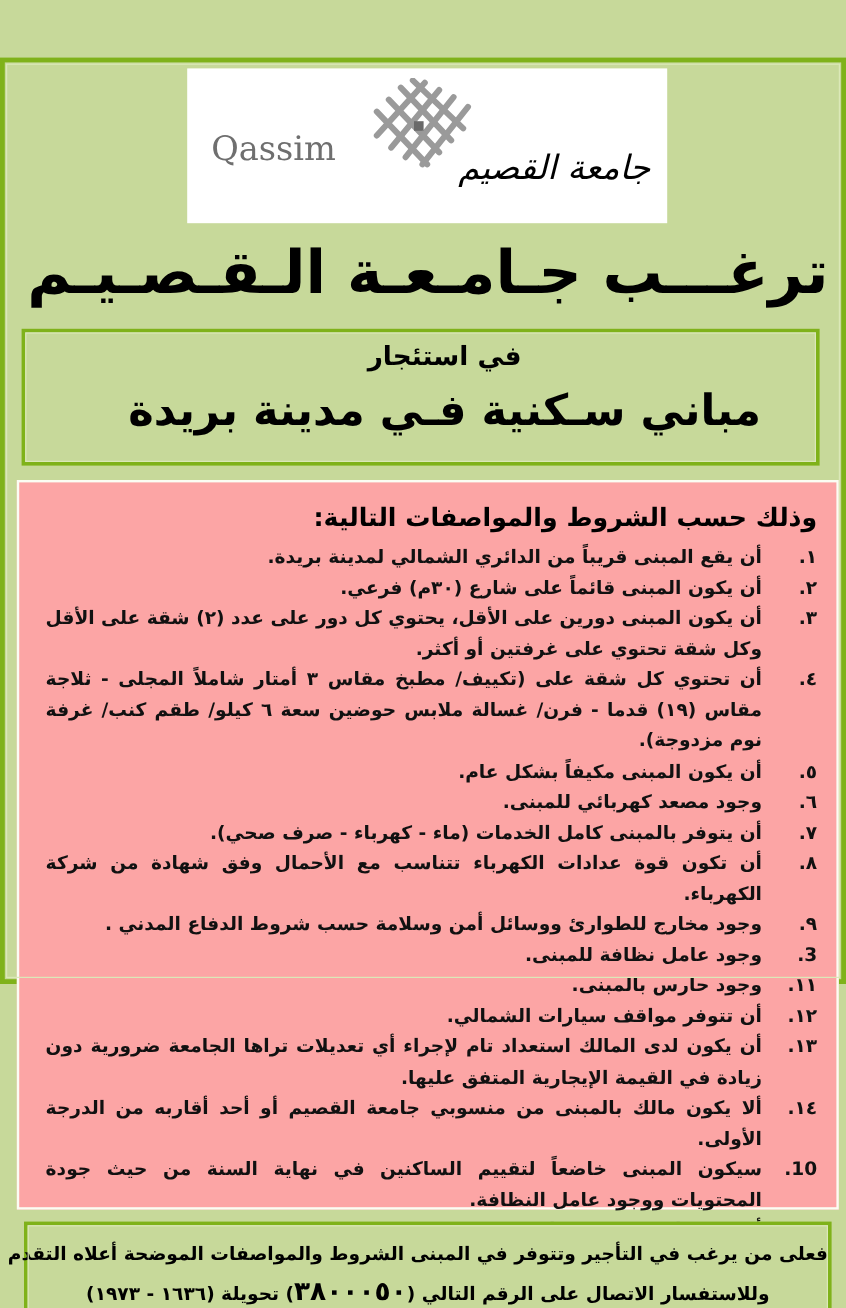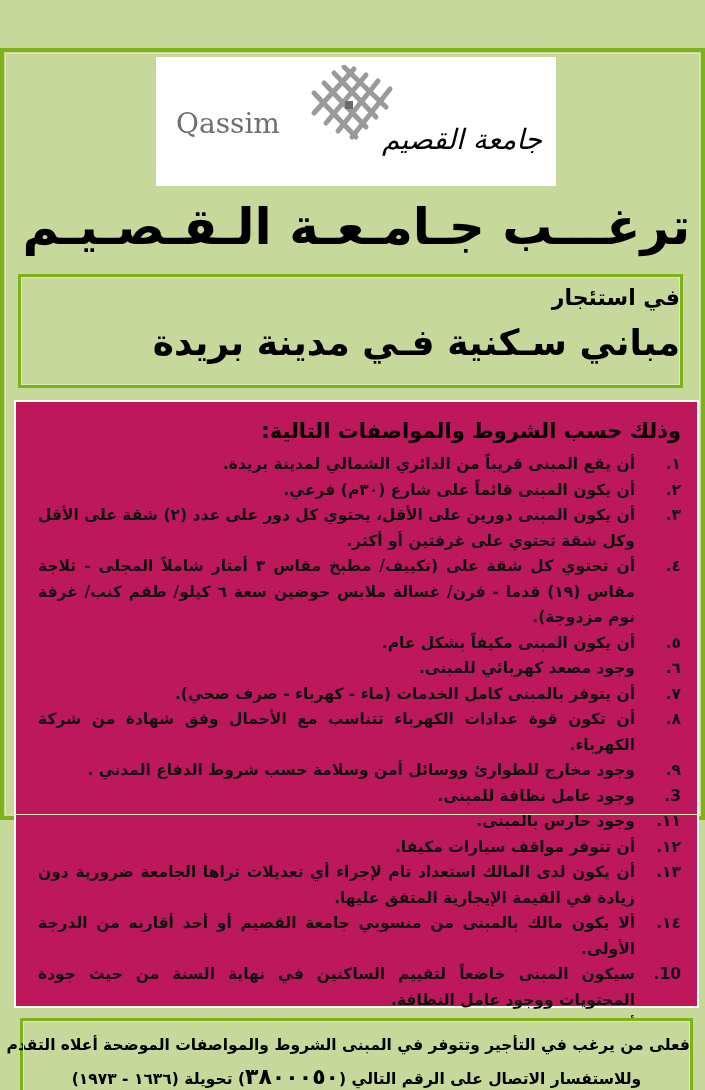--- a/index.html
+++ b/index.html
@@ -48,38 +48,38 @@
     position: absolute; left: 0; width: 705px; top: 140px; height: 70px;
     text-align: center; direction: rtl;
     font-size: 50px; font-weight: bold; color: #000;
     line-height: 70px; letter-spacing: 6px;
   }
   .title-box {
     position: absolute; left: 14px; top: 222px; width: 665px; height: 114px;
     box-sizing: border-box;
     border: 3px solid #7fb21a;
     background: #c7d99a;
-    text-align: right; direction: rtl; padding-left: 40px;
+    text-align: center; direction: rtl; padding-left: 40px;
   }
   .title-box::after {
     content: ""; position: absolute; left: 0; top: 0; right: 0; bottom: 0;
     border: 1px solid #dbe8b8;
   }
   .subtitle {
     display: block; font-size: 22px; font-weight: bold; color: #000;
     margin-top: 6px; line-height: 30px;
   }
   .main-title {
     display: block; font-size: 36px; font-weight: bold; color: #000;
     line-height: 60px; letter-spacing: 2px;
   }
   .conditions-box {
     position: absolute; left: 10px; top: 348px; width: 685px; height: 608px;
     box-sizing: border-box;
-    background: #be185d;
+    background: #fca5a5;
     border: 2px solid #fbfdf3;
     direction: rtl;
     padding: 12px 16px 0 22px;
   }
   .conditions-intro {
     font-size: 21px; font-weight: bold; color: #000;
     line-height: 34px; margin: 0 0 4px 0;
   }
   .cond-list { list-style: none; margin: 0; padding: 0; }
   .cond-item {
@@ -183,21 +183,21 @@
       <li class="cond-item">
           <span class="cond-num">3.</span>
           <span class="cond-text">وجود عامل نظافة للمبنى.</span>
         </li>
       <li class="cond-item">
           <span class="cond-num">١١.</span>
           <span class="cond-text">وجود حارس بالمبنى.</span>
         </li>
       <li class="cond-item">
           <span class="cond-num">١٢.</span>
-          <span class="cond-text">أن تتوفر مواقف سيارات مكيفا.</span>
+          <span class="cond-text">أن تتوفر مواقف سيارات الشمالي.</span>
         </li>
       <li class="cond-item">
           <span class="cond-num">١٣.</span>
           <span class="cond-text">أن يكون لدى المالك استعداد تام لإجراء أي تعديلات تراها الجامعة ضرورية دون زيادة في القيمة الإيجارية المتفق عليها.</span>
         </li>
       <li class="cond-item">
           <span class="cond-num">١٤.</span>
           <span class="cond-text">ألا يكون مالك بالمبنى من منسوبي جامعة القصيم أو أحد أقاربه من الدرجة الأولى.</span>
         </li>
       <li class="cond-item">

